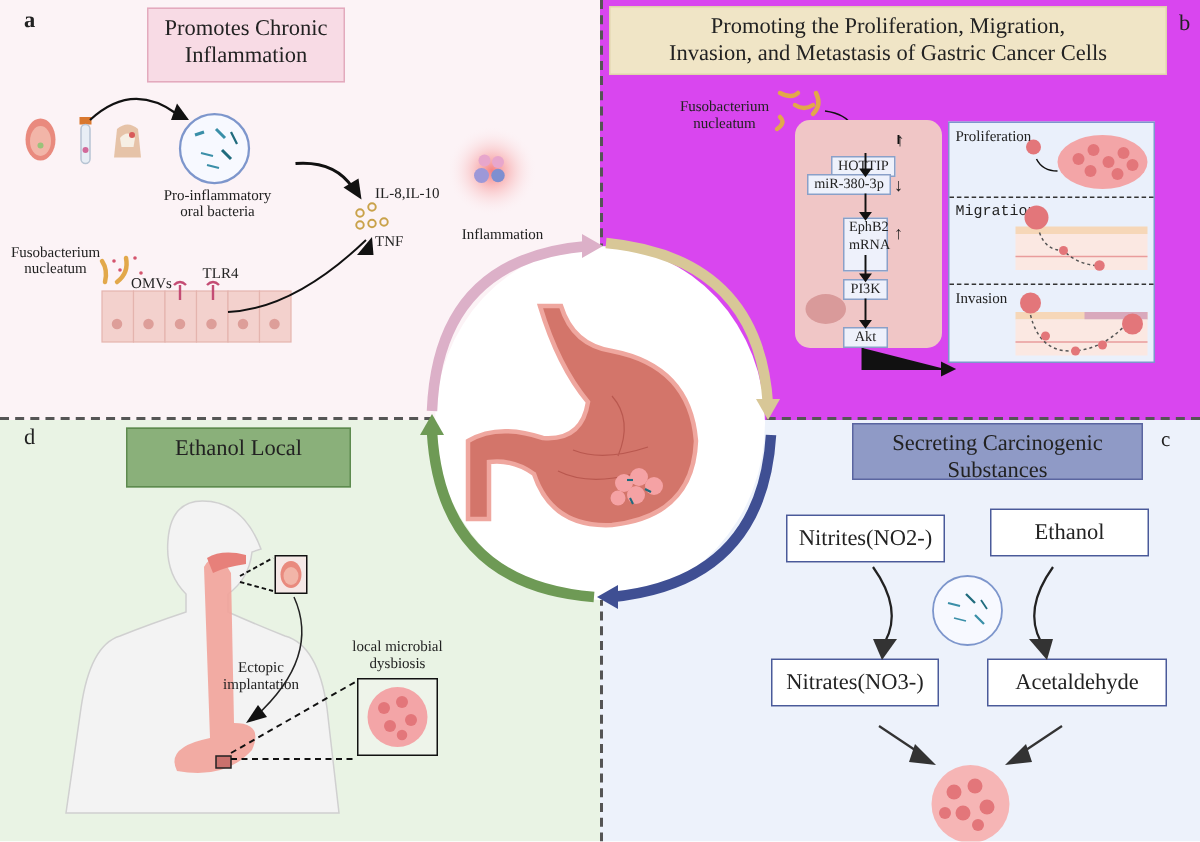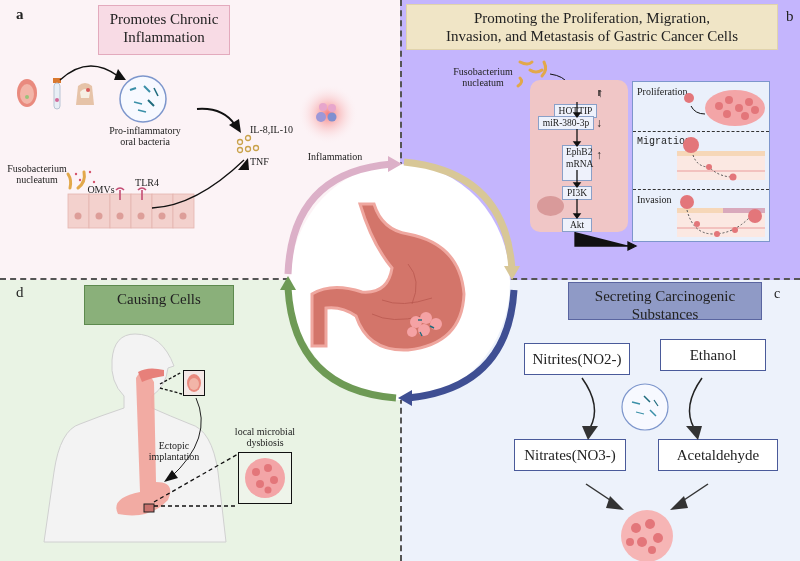--- a/index.html
+++ b/index.html
@@ -1,19 +1,19 @@
 <!DOCTYPE html>
 <html><head>
 <meta charset="utf-8">
 <style>
   * { box-sizing: border-box; margin: 0; padding: 0; }
   body { width: 800px; height: 561px; position: relative; overflow: hidden; background: #fff; font-family: "Liberation Serif", serif; color: #222; }
   .quad { position: absolute; }
   #qa { left: 0; top: 0; width: 400px; height: 280px; background: #fcf3f6; border-bottom: 2px dashed #555; }
-  #qb { left: 400px; top: 0; width: 400px; height: 280px; background: #c4b5fd; border-left: 2px dashed #555; border-bottom: 2px dashed #555; }
+  #qb { left: 400px; top: 0; width: 400px; height: 280px; background: #d946ef; border-left: 2px dashed #555; border-bottom: 2px dashed #555; }
   #qd { left: 0; top: 280px; width: 400px; height: 281px; background: #e9f3e4; }
   #qc { left: 400px; top: 280px; width: 400px; height: 281px; background: #edf2fb; border-left: 2px dashed #555; }
   .letter { position: absolute; font-size: 15px; font-weight: bold; color: #222; }
   .title-box { position: absolute; text-align: center; font-size: 15px; line-height: 18px; padding: 4px 6px; }
   #ta { left: 98px; top: 5px; width: 132px; height: 50px; background: #f8dbe5; border: 1.5px solid #e3aabd; }
   #tb { left: 4px; top: 4px; width: 372px; height: 46px; background: #f0e5c6; border: 1px solid #e0d3ac; }
   #tc { left: 166px; top: 2px; width: 194px; height: 38px; background: #8f9ac6; border: 1.5px solid #5a65a0; }
   #td { left: 84px; top: 5px; width: 150px; height: 40px; background: #8ab07a; border: 1.5px solid #5d8a4e; }
   .lbl { position: absolute; font-size: 10px; line-height: 11px; text-align: center; color: #222; }
   .chem { position: absolute; background: #fff; border: 1.5px solid #4a5a9a; text-align: center; font-size: 15px; line-height: 30px; height: 32px; }
@@ -225,21 +225,21 @@
       <circle cx="24" cy="30" r="3" fill="#e3767a"></circle>
         <circle cx="44" cy="40" r="3" fill="#e3767a"></circle>
         <circle cx="62" cy="36" r="3" fill="#e3767a"></circle>
     </svg>
   </div>
 </div>
 
 <div class="quad" id="qd">
   <div class="letter" style="left:16px;top:4px;font-weight:normal;">d</div>
   <div class="title-box" id="td">
-    <div>Causing Cells</div>
+    <div>Ethanol Local</div>
   </div>
 
   <svg style="left:40px;top:52px;" width="190" height="210">
     <path d="M95 2 Q74 2 72 28 Q70 50 84 64 L84 76 Q60 84 40 92 Q20 98 14 140 L4 210 L186 210 L178 140 Q172 98 150 92 Q130 84 112 76 L112 64 Q126 54 128 36 L134 34 Q122 2 95 2 Z" fill="#f3f3f3" stroke="#d0d0d0" stroke-width="1"></path>
     <path d="M108 40 Q100 38 96 46 L100 160 Q70 166 78 182 Q110 188 128 168 Q136 150 116 150 L114 50 Z" fill="#f2a39a" opacity="0.9"></path>
     <path d="M98 40 Q108 34 124 38 L124 44 Q110 46 102 50 Z" fill="#e7807a"></path>
     <rect x="104" y="172" width="10" height="8" fill="#c9716d" stroke="#222" stroke-width="1"></rect>
   </svg>
 
   <svg style="left:160px;top:86px;" width="40" height="30">

